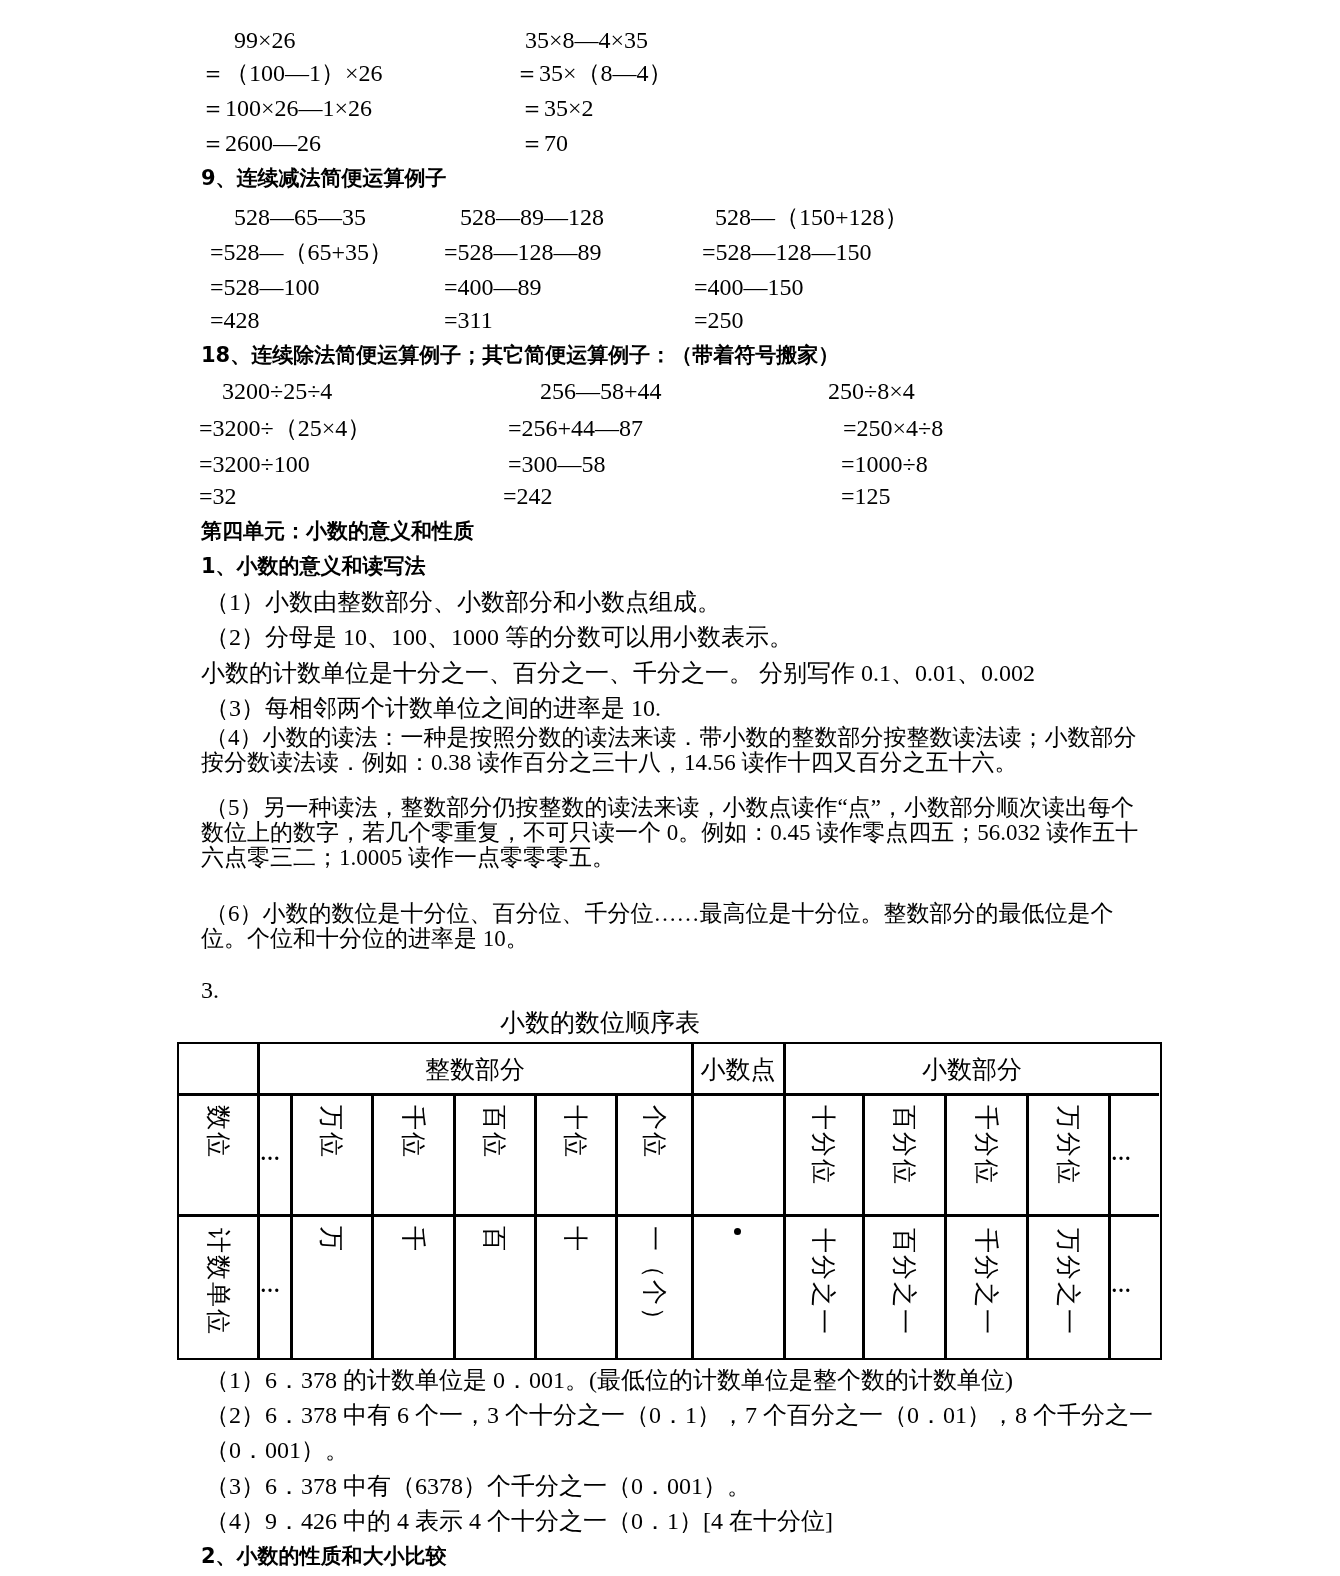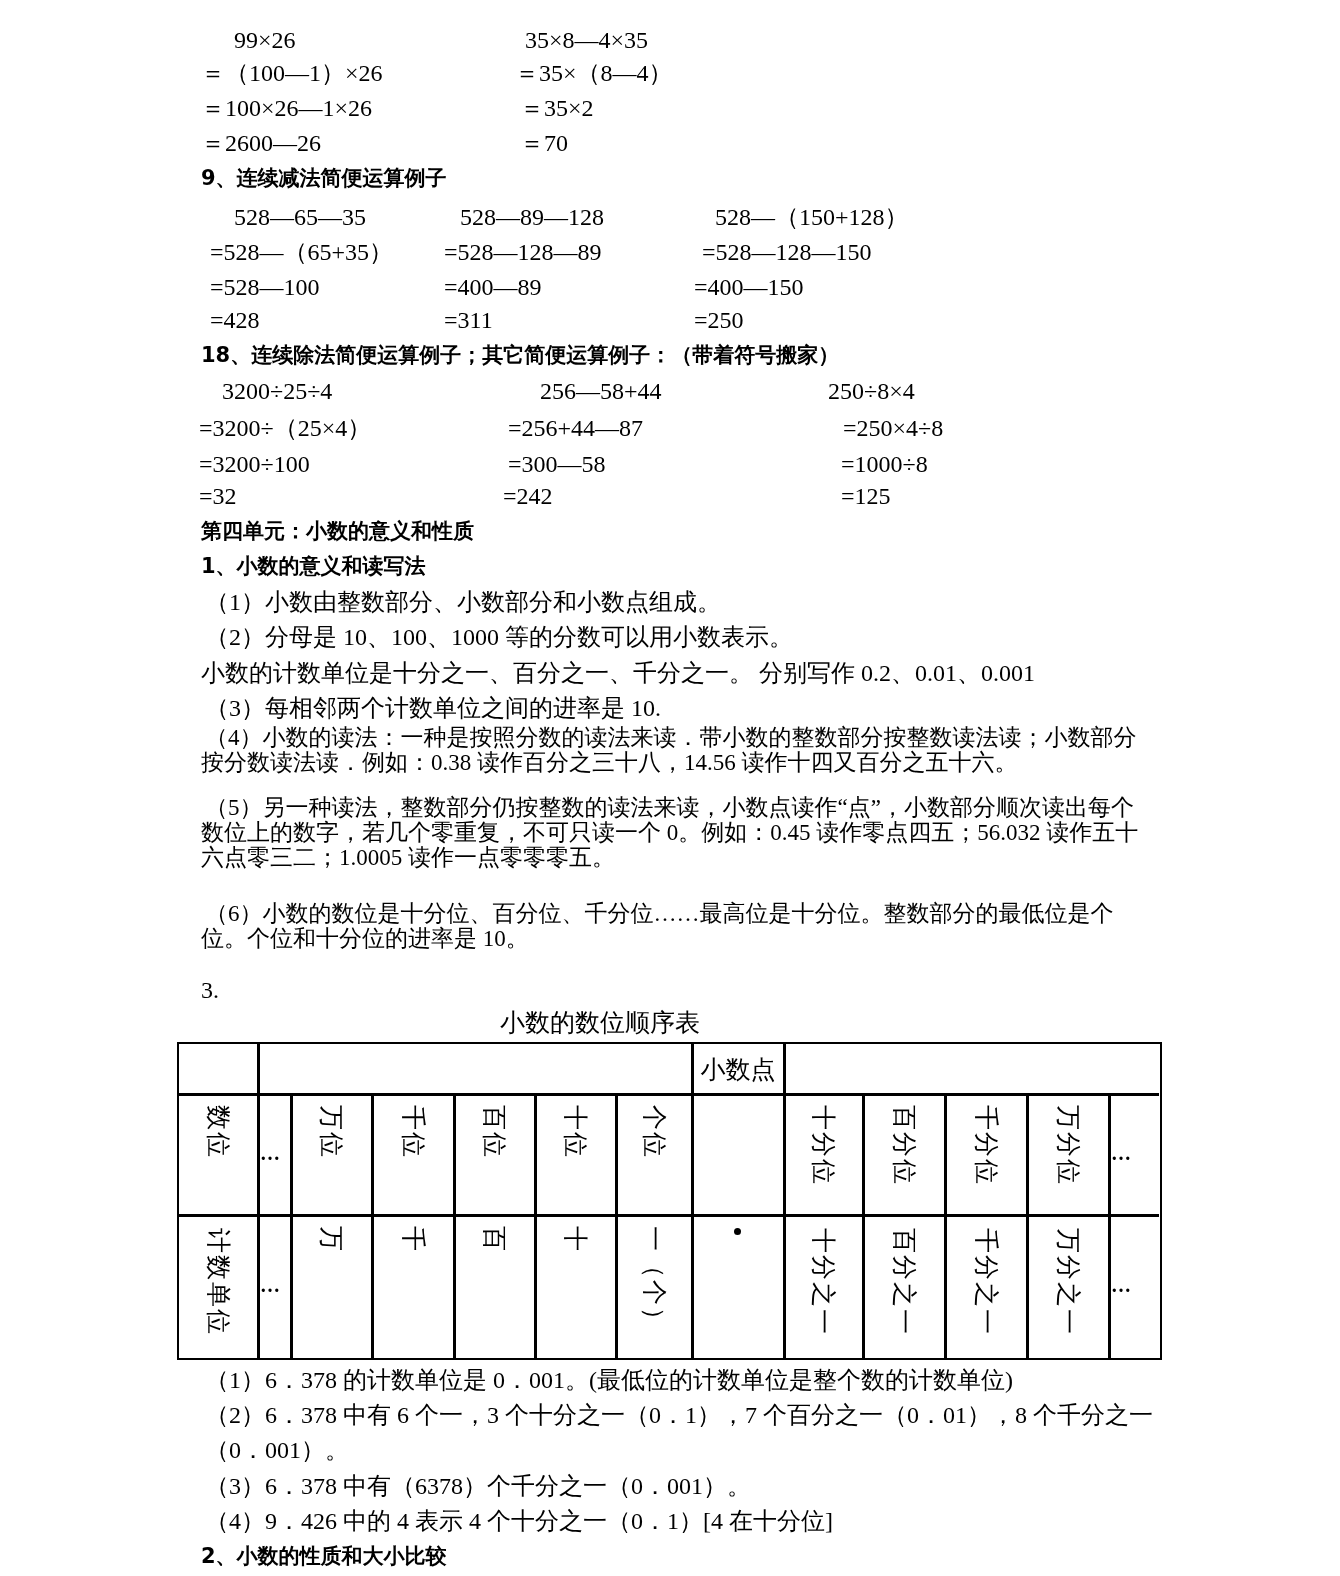--- a/index.html
+++ b/index.html
@@ -80,21 +80,21 @@
   <div class="abs" style="left:828px;top:376px">250÷8×4</div>
   <div class="abs" style="left:843px;top:413px">=250×4÷8</div>
   <div class="abs" style="left:841px;top:449px">=1000÷8</div>
   <div class="abs" style="left:841px;top:481px">=125</div>
 </div>
 
 <div class="abs bold" style="left:201px;top:516px">第四单元：小数的意义和性质</div>
 <div class="abs bold" style="left:201px;top:551px">1、小数的意义和读写法</div>
 <div class="abs" style="left:205px;top:587px">（1）小数由整数部分、小数部分和小数点组成。</div>
 <div class="abs" style="left:205px;top:622px">（2）分母是 10、100、1000 等的分数可以用小数表示。</div>
-<div class="abs" style="left:201px;top:658px">小数的计数单位是十分之一、百分之一、千分之一。 分别写作 0.2、0.01、0.001</div>
+<div class="abs" style="left:201px;top:658px">小数的计数单位是十分之一、百分之一、千分之一。 分别写作 0.1、0.01、0.002</div>
 <div class="abs" style="left:205px;top:693px">（3）每相邻两个计数单位之间的进率是 10.</div>
 <div class="para" style="top:725px;text-indent:4px">（4）小数的读法：一种是按照分数的读法来读．带小数的整数部分按整数读法读；小数部分按分数读法读．例如：0.38 读作百分之三十八，14.56 读作十四又百分之五十六。</div>
 <div class="para" style="top:795px;text-indent:4px">（5）另一种读法，整数部分仍按整数的读法来读，小数点读作“点”，小数部分顺次读出每个数位上的数字，若几个零重复，不可只读一个 0。例如：0.45 读作零点四五；56.032 读作五十六点零三二；1.0005 读作一点零零零五。</div>
 <div class="para" style="top:901px;text-indent:4px">（6）小数的数位是十分位、百分位、千分位……最高位是十分位。整数部分的最低位是个位。个位和十分位的进率是 10。</div>
 <div class="abs" style="left:201px;top:975px">3.</div>
 
 <div class="tbl-title">小数的数位顺序表</div>
 <div class="tbl">
 
   <div class="hline" style="left:0;top:49px;width:980px"></div>
@@ -106,22 +106,28 @@
   <div class="vline" style="left:274px;top:49px;height:265px"></div>
   <div class="vline" style="left:355px;top:49px;height:265px"></div>
   <div class="vline" style="left:436px;top:49px;height:265px"></div>
   <div class="vline" style="left:512px;top:0;height:314px"></div>
   <div class="vline" style="left:604px;top:0;height:314px"></div>
   <div class="vline" style="left:683px;top:49px;height:265px"></div>
   <div class="vline" style="left:765px;top:49px;height:265px"></div>
   <div class="vline" style="left:847px;top:49px;height:265px"></div>
   <div class="vline" style="left:929px;top:49px;height:265px"></div>
 
+  <div class="cell hdr" style="left:80px;top:0;width:432px">
+      <span>整数部分</span>
+    </div>
   <div class="cell hdr" style="left:514px;top:0;width:90px">
       <span>小数点</span>
+    </div>
+  <div class="cell hdr" style="left:606px;top:0;width:374px">
+      <span>小数部分</span>
     </div>
 
   <div class="cell" style="left:0;top:51px;width:78px;height:119px">
     <span class="vtext" style="top:10px">数位</span>
   </div>
   <div class="cell" style="left:0;top:172px;width:78px;height:142px">
     <span class="vtext" style="top:12px">计数单位</span>
   </div>
 
   <div class="dots" style="left:81px;top:98px">…</div>

